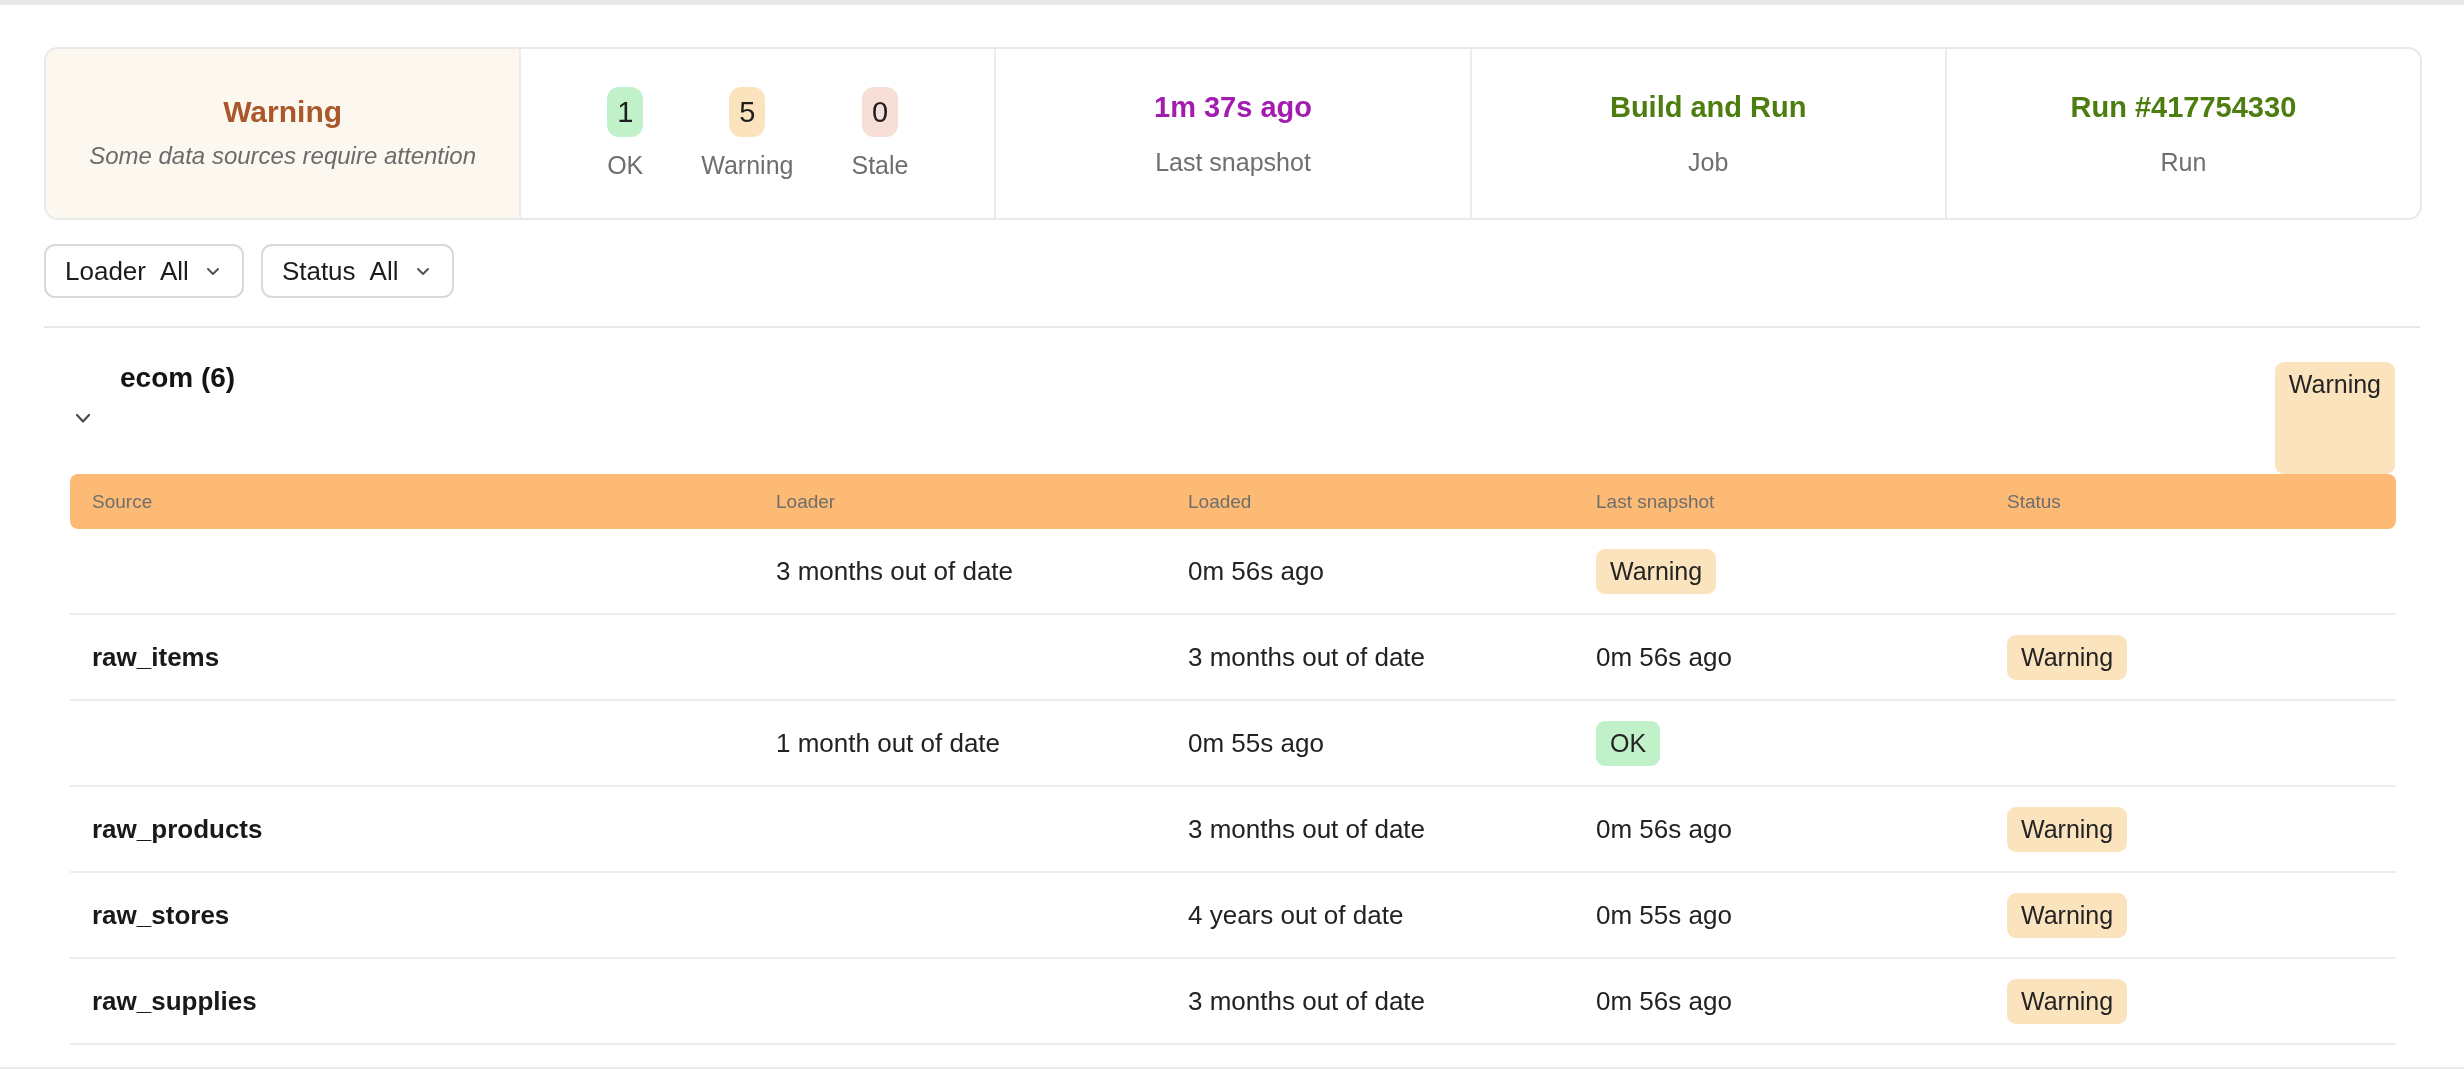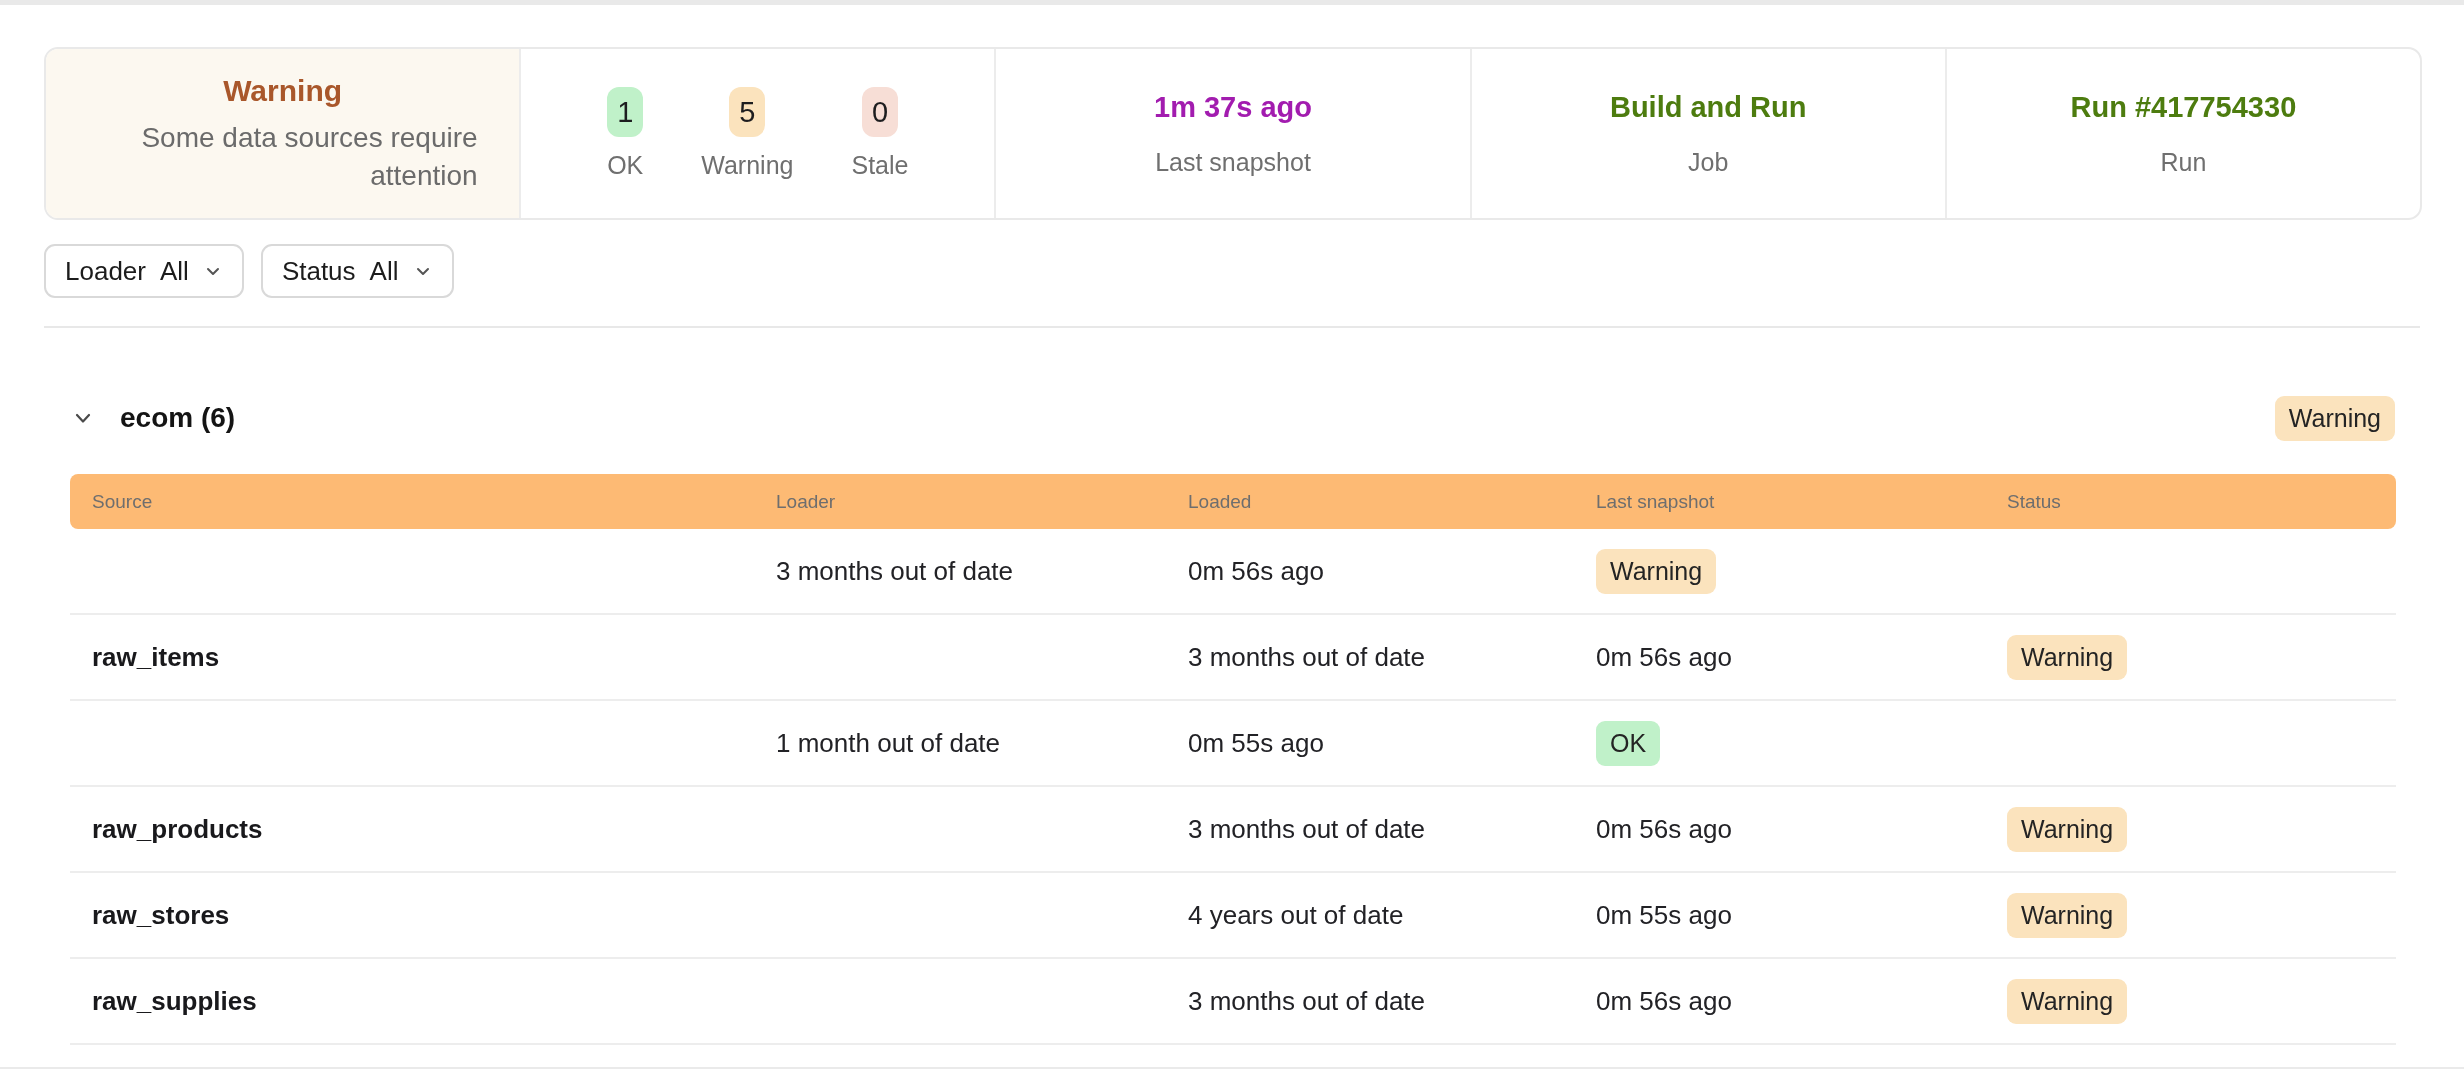--- a/index.html
+++ b/index.html
@@ -31,22 +31,22 @@
     align-items: center; justify-content: center;
     gap: 24px;
     padding: 10px 20px;
   }
   .summary .card:last-child { border-right: none; }
   .card.status-card { background: #fcf8f0; gap: 10px; }
   .status-card .card-title {
     font-size: 30px; font-weight: 700; color: #a9572b; line-height: 1.2;
   }
   .status-card .card-subtitle {
-    font-size: 28px; color: #6b6b6b; text-align: right;
-    max-width: 390px; line-height: 1.35;
+    font-size: 24px; color: #6b6b6b; text-align: left;
+    max-width: 390px; line-height: 1.35; font-style: italic;
   }
   .card .card-value { font-size: 29px; font-weight: 600; color: #a21caf; }
   .card .card-value.link { color: #4d7c0f; font-size: 29px; cursor: pointer; }
   .card .card-label { font-size: 25px; color: #6f6f6f; font-weight: 400; }
 
   .counts-wrap { display: flex; gap: 58px; align-items: flex-start; }
   .count-item { display: flex; flex-direction: column; align-items: center; gap: 14px; }
   .count-pill {
     min-width: 36px; padding: 10px 10px;
     border-radius: 12px; text-align: center;
@@ -71,21 +71,21 @@
   .chev { display: inline-flex; align-items: center; }
 
   
   .section-divider {
     margin: 28px 44px 0 44px;
     border-top: 2px solid #e8e8e8;
   }
 
   
   .group-header {
-    display: flex; align-items: center;
+    display: flex; 
     padding: 34px 69px 0 70px;
     height: 146px;
   }
   .group-toggle { display: inline-flex; align-items: center; cursor: pointer; }
   .group-title { font-size: 28px; font-weight: 700; color: #141414; margin-left: 24px; }
   .group-badge {
     margin-left: auto;
     padding: 12px 19px; border-radius: 12px;
     font-size: 26px; font-weight: 500; color: #242424;
   }

